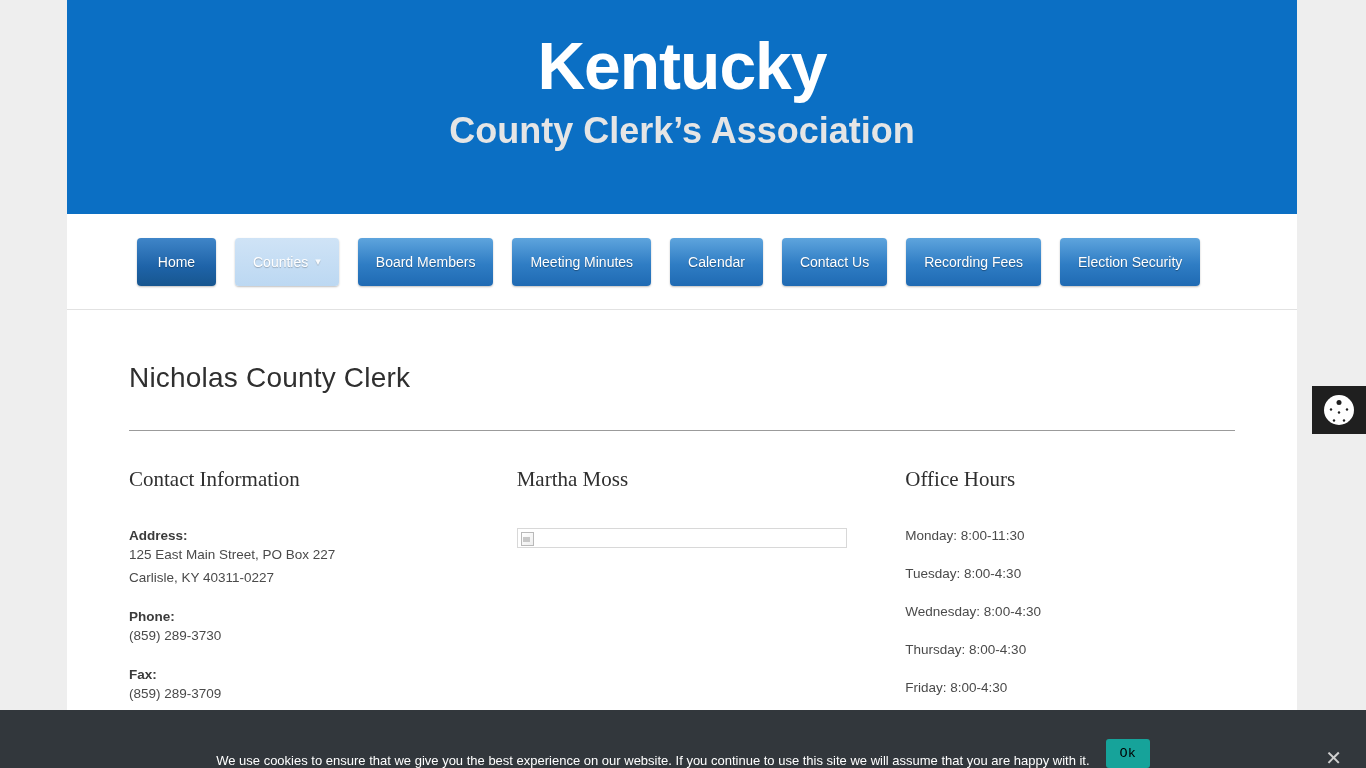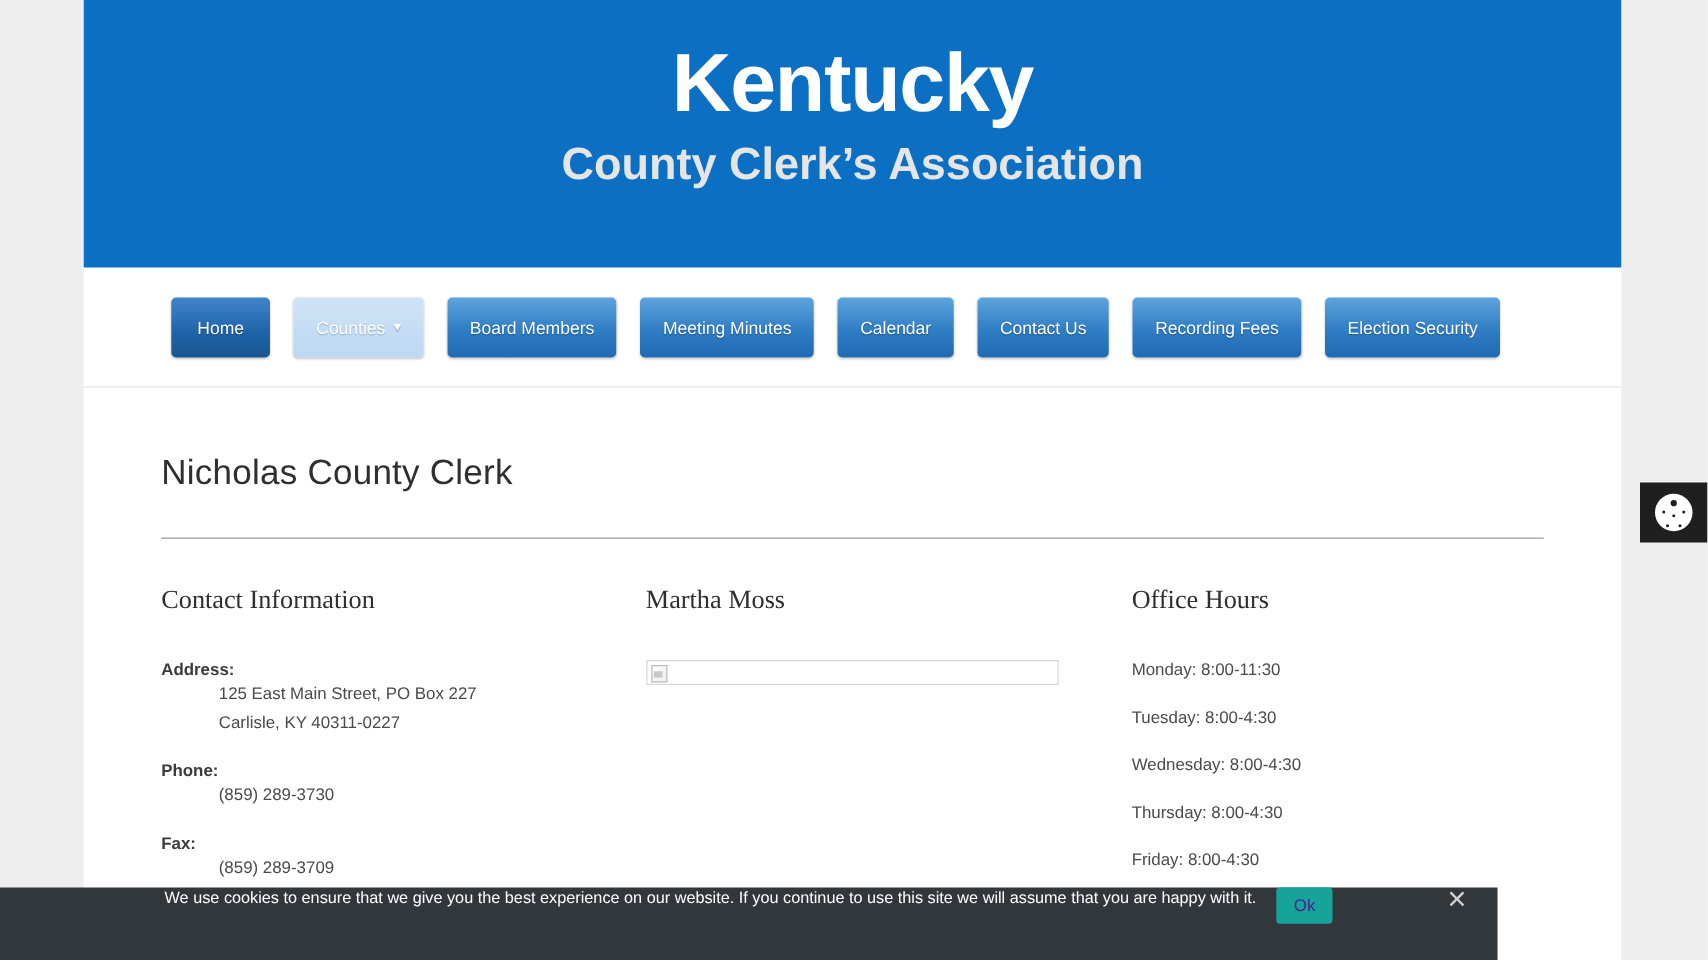--- a/index.html
+++ b/index.html
@@ -135,21 +135,20 @@
     color: #3b3b3b;
     font-weight: bold;
     margin-top: 20px;
   }
   .field-label:first-of-type { margin-top: 0; }
   .field-value {
     font-size: 13.5px;
     color: #4a4a4a;
     line-height: 1.55;
     margin-top: 2px;
-    margin-left: 46px;
   }
 
   .broken-img {
     width: 330px;
     height: 20px;
     border: 1px solid #d8d8d8;
     background: #fff;
     position: relative;
   }
   .broken-img:before {
@@ -210,41 +209,41 @@
       -5px 18px 0 -1.3px #1f1f1f,
        5px 18px 0 -1.3px #1f1f1f,
        0 10px 0 -1.3px #1f1f1f;
   }
 
   
   .cookiebar {
     position: absolute;
     left: 0;
     bottom: 0;
-    width: 1198px;
+    width: 1366px;
     height: 58px;
     background: #32373c;
     display: flex;
-    align-items: flex-start;
+    align-items: flex-end;
     justify-content: center;
   }
   .cookiebar .msg {
     color: #ffffff;
     font-size: 13px;
   }
   .cookiebar .ok {
     margin-left: 16px;
     background: #16a39a;
-    color: #4c1d95;
+    color: #000000;
     font-size: 13.5px;
     border: none;
     border-radius: 3px;
     padding: 7px 14px;
     cursor: pointer;
-    font-family: Liberation Sans, sans-serif;
+    font-family: Liberation Mono, monospace;
   }
   .cookiebar .close {
     position: absolute;
     right: 24px;
     color: #cfcfcf;
     font-size: 20px;
     cursor: pointer;
     line-height: 1;
   }
 </style>

